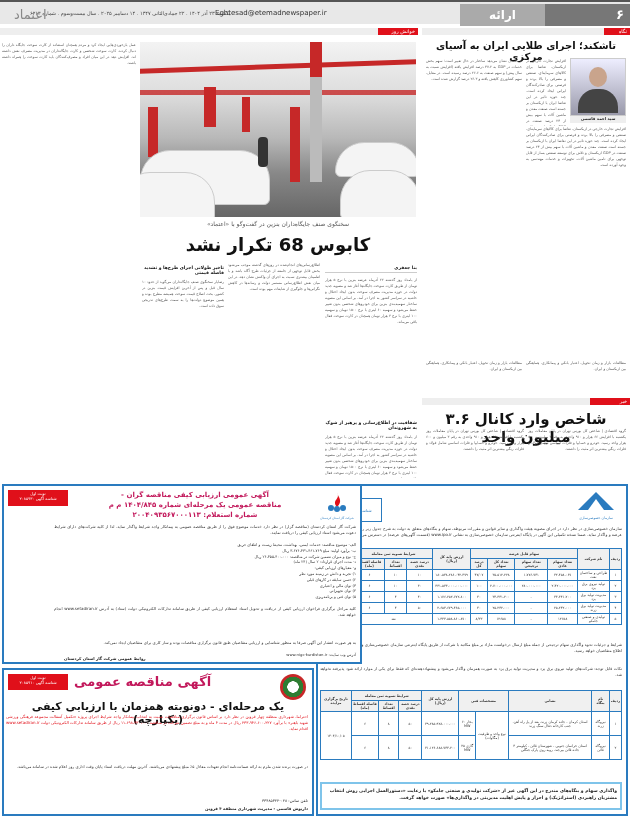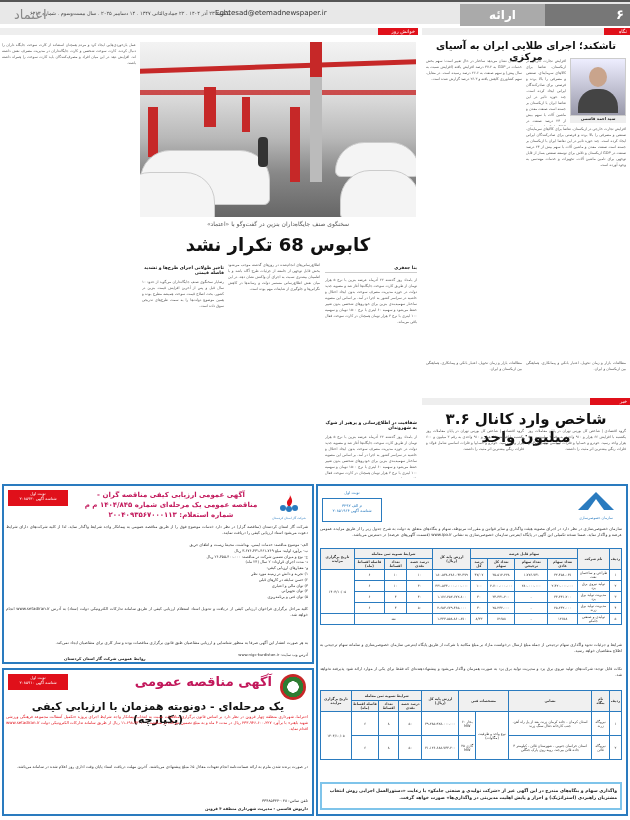--- a/index.html
+++ b/index.html
@@ -228,21 +228,21 @@
             <td>۵۰</td>
             <td>۸</td>
             <td>۶</td>
           </tr>
         </tbody>
     </table>
   </div>
   <div style="position:absolute;right:4px;bottom:4px;width:302px;height:28px;border:2px solid #7fc4ea;font-size:4.5px;font-weight:bold;padding:3px;line-height:7px">واگذاری سهام و بنگاه‌های مندرج در این آگهی غیر از «شرکت تولیدی و صنعتی جامکو» با رعایت «دستورالعمل اجرایی روش انتخاب مشتریان راهبردی (استراتژیک) و احراز و پایش اهلیت مدیریتی در واگذاری‌ها» صورت خواهد گرفت.</div>
 </div>
 
-<div class="abs adbox" style="left:2px;top:484px;width:312px;height:180px">
+<div class="abs adbox" style="left:2px;top:484px;width:360px;height:180px">
   <div style="position:absolute;right:6px;top:6px;width:34px;height:30px;text-align:center">
     <svg width="24" height="20" viewBox="0 0 24 20">
         <path d="M12 1 C16 7 6 8 12 15 C18 9 14 6 12 1Z" fill="#e0101a"></path>
         <circle cx="6" cy="16" r="3" fill="#2a7bbf"></circle>
         <circle cx="12" cy="17" r="3" fill="#2a7bbf"></circle>
         <circle cx="18" cy="16" r="3" fill="#2a7bbf"></circle>
       </svg>
     <div style="font-size:3px;color:#2a7bbf">شرکت گاز استان کردستان</div>
   </div>
   <div style="position:absolute;left:70px;right:44px;top:4px;text-align:center;font-size:7px;font-weight:bold;color:#c2185b;line-height:10px">
@@ -268,21 +268,21 @@
       <div>۵) توان فنی و برنامه‌ریزی</div>
     </div>
   <div class="col-text" style="position:absolute;right:4px;top:120px;width:302px;height:32px;color:#333;font-size:4px">کلیه مراحل برگزاری فراخوان ارزیابی کیفی از دریافت و تحویل اسناد استعلام ارزیابی کیفی از طریق سامانه تدارکات الکترونیکی دولت (ستاد) به آدرس www.setadiran.ir انجام خواهد شد.</div>
   <div class="col-text" style="position:absolute;right:4px;top:154px;width:302px;height:12px;color:#333;font-size:4px">به هر صورت انتشار این آگهی صرفا به منظور شناسایی و ارزیابی متقاضیان طبق قانون برگزاری مناقصات بوده و ساز کاری برای متقاضیان ایجاد نمی‌کند.</div>
   <div style="position:absolute;right:4px;top:166px;font-size:3.8px;color:#333">آدرس وب سایت: www.nigc-kurdistan.ir</div>
   <div style="position:absolute;left:60px;top:170px;font-size:4px;font-weight:bold">روابط عمومی شرکت گاز استان کردستان</div>
 </div>
 
 <div class="abs adbox" style="left:2px;top:668px;width:312px;height:148px">
   <div style="position:absolute;right:6px;top:4px;width:26px;height:26px;border-radius:50%;background:radial-gradient(#fff 30%,#2e7d32 32%,#2e7d32 55%,#c62828 57%)"></div>
-  <div style="position:absolute;left:70px;right:40px;top:4px;text-align:right;font-size:13px;font-weight:bold;color:#c2185b">آگهی مناقصه عمومی</div>
+  <div style="position:absolute;left:70px;right:40px;top:4px;text-align:left;font-size:13px;font-weight:bold;color:#c2185b">آگهی مناقصه عمومی</div>
   <div style="position:absolute;left:4px;top:4px;width:60px;height:16px;background:#e0101a;color:#fff;font-size:4px;text-align:center;padding-top:1px">
     <div>نوبت اول</div>
     <div>شناسه آگهی ۲۰۸۵۹۱۰</div>
   </div>
   <div style="position:absolute;left:4px;right:4px;top:30px;text-align:center;font-size:11px;font-weight:bold;color:#111">یک مرحله‌ای - دونوبته همزمان با ارزیابی کیفی (یکپارچه)</div>
   <div class="col-text" style="position:absolute;right:4px;top:44px;width:302px;height:48px;color:#333;font-size:4px"><span class="redtext">احتراما، شهرداری منطقه چهار قزوین در نظر دارد بر اساس قانون برگزاری مناقصات نسبت به انتخاب پیمانکار واجد شرایط اجرای پروژه «تکمیل آسفالت مجموعه فرهنگی ورزشی شهید باهنر» با برآورد ۲۳۳،۹۴۶،۶۰۰،۲۲۷ ریال در مدت ۴ ماه و به مبلغ تضمین شرکت در مناقصه ۱۱،۶۹۸،۳۳۰،۰۰۰ ریال از طریق سامانه تدارکات الکترونیکی دولت www.setadiran.ir اقدام نماید.</span></div>
   <div class="col-text" style="position:absolute;right:4px;top:94px;width:302px;height:34px;color:#333;font-size:4px">در صورت برنده شدن ملزم به ارائه ضمانت‌نامه انجام تعهدات معادل ۵٪ مبلغ پیشنهادی می‌باشند. آخرین مهلت دریافت اسناد پایان وقت اداری روز اعلام شده در سامانه می‌باشد.</div>
   <div style="position:absolute;right:4px;top:128px;font-size:4px;color:#333">تلفن تماس: ۰۲۸-۳۳۴۸۵۳۲۲</div>
   <div style="position:absolute;right:4px;top:136px;font-size:4px;font-weight:bold">داریوش قاسمی - مدیریت شهرداری منطقه ۴ قزوین</div>
 </div>

